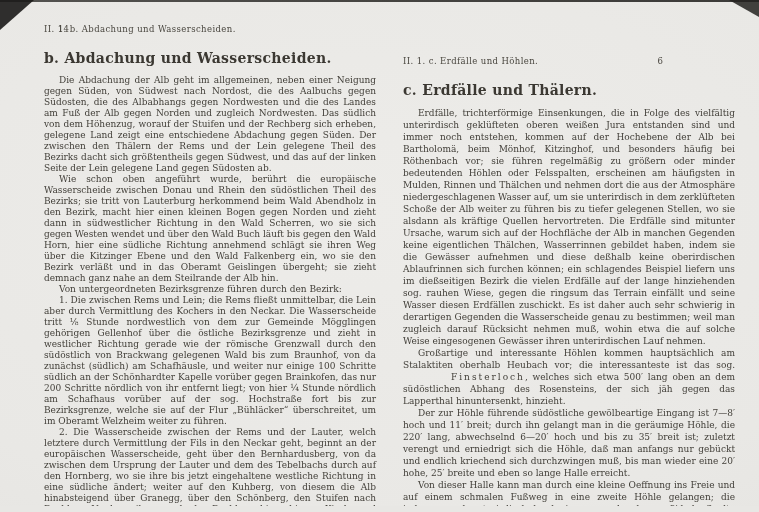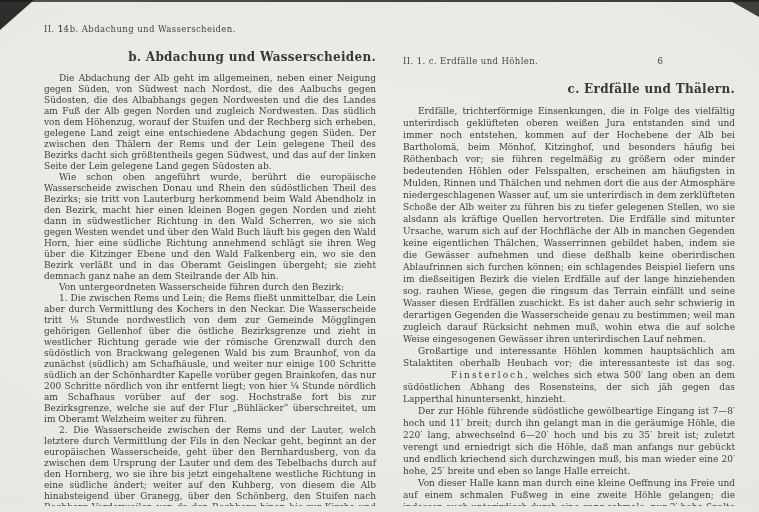--- a/index.html
+++ b/index.html
@@ -41,21 +41,21 @@
   .running-header {
     text-align: left; font-size: 8.5px; letter-spacing: .4px; color: #49463f;
     white-space: nowrap;
   }
   .page-num {
     position: absolute; top: 0; font-size: 8.5px; color: #49463f;
   }
   .page-left  .page-num { left: 14px; }
   .page-right .page-num { right: 72px; }
   .section-heading {
-    text-align: right; font-weight: bold; font-size: 12px; letter-spacing: .3px;
+    text-align: left; font-weight: bold; font-size: 14px; letter-spacing: .3px;
     margin: 0 0 9px 0; color: #3b3832;
   }
   .bodytext p {
     margin: 0; text-indent: 15px; text-align: justify;
     font-size: 9px; line-height: 11px; color: #43403a;
   }
   .page-right .bodytext p { line-height: 12px; }
   .sperr { letter-spacing: 2px; margin-left: 48px; }
 </style>
 </head>
@@ -69,21 +69,21 @@
 
   <div class="page page-left">
     <div class="running-row">
       <span class="page-num">14</span>
       <div class="running-header">II. 1. b. Abdachung und Wasserscheiden.</div>
     </div>
     <div class="section-heading">b. Abdachung und Wasserscheiden.</div>
     <div class="bodytext">
       <p>Die Abdachung der Alb geht im allgemeinen, neben einer Neigung gegen Süden, von Südwest nach Nordost, die des Aalbuchs gegen Südosten, die des Albabhangs gegen Nordwesten und die des Landes am Fuß der Alb gegen Norden und zugleich Nordwesten. Das südlich von dem Höhenzug, worauf der Stuifen und der Rechberg sich erheben, gelegene Land zeigt eine entschiedene Abdachung gegen Süden. Der zwischen den Thälern der Rems und der Lein gelegene Theil des Bezirks dacht sich größtentheils gegen Südwest, und das auf der linken Seite der Lein gelegene Land gegen Südosten ab.</p>
       <p>Wie schon oben angeführt wurde, berührt die europäische Wasserscheide zwischen Donau und Rhein den südöstlichen Theil des Bezirks; sie tritt von Lauterburg herkommend beim Wald Abendholz in den Bezirk, macht hier einen kleinen Bogen gegen Norden und zieht dann in südwestlicher Richtung in den Wald Scherren, wo sie sich gegen Westen wendet und über den Wald Buch läuft bis gegen den Wald Horn, hier eine südliche Richtung annehmend schlägt sie ihren Weg über die Kitzinger Ebene und den Wald Falkenberg ein, wo sie den Bezirk verläßt und in das Oberamt Geislingen übergeht; sie zieht demnach ganz nahe an dem Steilrande der Alb hin.</p>
-      <p>Von untergeordneten Wasserscheide führen durch den Bezirk:</p>
+      <p>Von untergeordneten Bezirksgrenze führen durch den Bezirk:</p>
       <p>1. Die zwischen Rems und Lein; die Rems fließt unmittelbar, die Lein aber durch Vermittlung des Kochers in den Neckar. Die Wasserscheide tritt ⅛ Stunde nordwestlich von dem zur Gemeinde Mögglingen gehörigen Gellenhof über die östliche Bezirksgrenze und zieht in westlicher Richtung gerade wie der römische Grenzwall durch den südöstlich von Brackwang gelegenen Wald bis zum Braunhof, von da zunächst (südlich) am Schafhäusle, und weiter nur einige 100 Schritte südlich an der Schönhardter Kapelle vorüber gegen Brainkofen, das nur 200 Schritte nördlich von ihr entfernt liegt; von hier ¼ Stunde nördlich am Schafhaus vorüber auf der sog. Hochstraße fort bis zur Bezirksgrenze, welche sie auf der Flur „Bühläcker“ überschreitet, um im Oberamt Welzheim weiter zu führen.</p>
       <p>2. Die Wasserscheide zwischen der Rems und der Lauter, welch letztere durch Vermittlung der Fils in den Neckar geht, beginnt an der europäischen Wasserscheide, geht über den Bernhardusberg, von da zwischen dem Ursprung der Lauter und dem des Tebelbachs durch auf den Hornberg, wo sie ihre bis jetzt eingehaltene westliche Richtung in eine südliche ändert; weiter auf den Kuhberg, von diesem die Alb hinabsteigend über Granegg, über den Schönberg, den Stuifen nach Rechberg Vorderweiler, von da den Rechberg hinan bis zur Kirche und weiter zum Schloß Hohen-Rechberg und vollends zur westlichen Bezirksgrenze, von der sie bis zum Hohenstaufen u. s. w. hinzieht.</p>
     </div>
   </div>
 
   <div class="page page-right">
     <div class="running-row">
       <div class="running-header">II. 1. c. Erdfälle und Höhlen.</div>
       <span class="page-num">6</span>
     </div>

